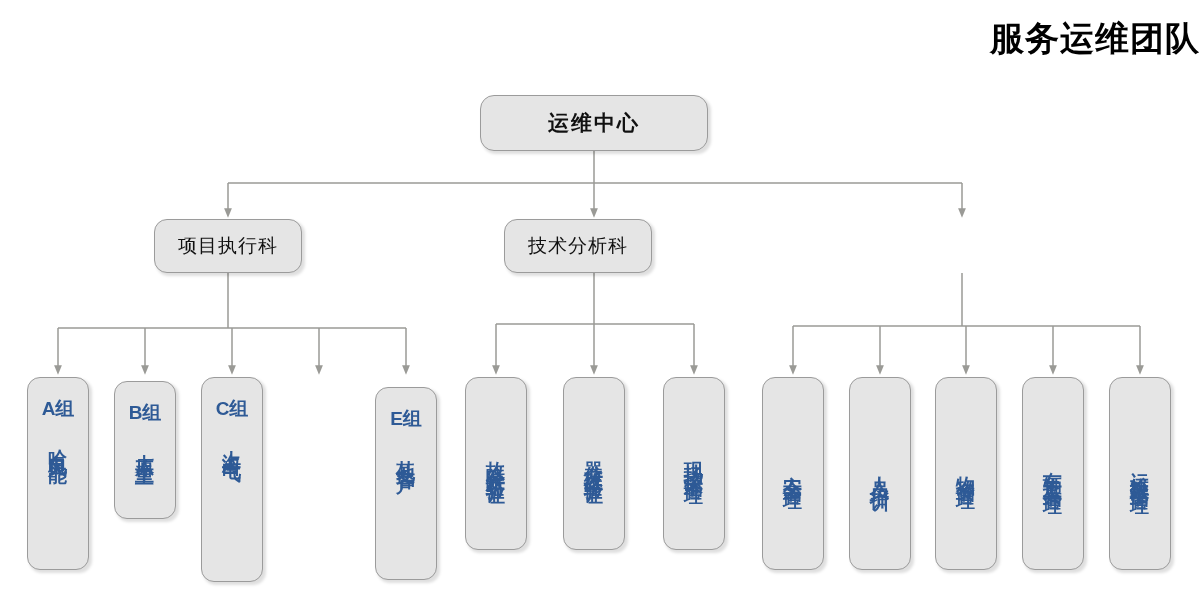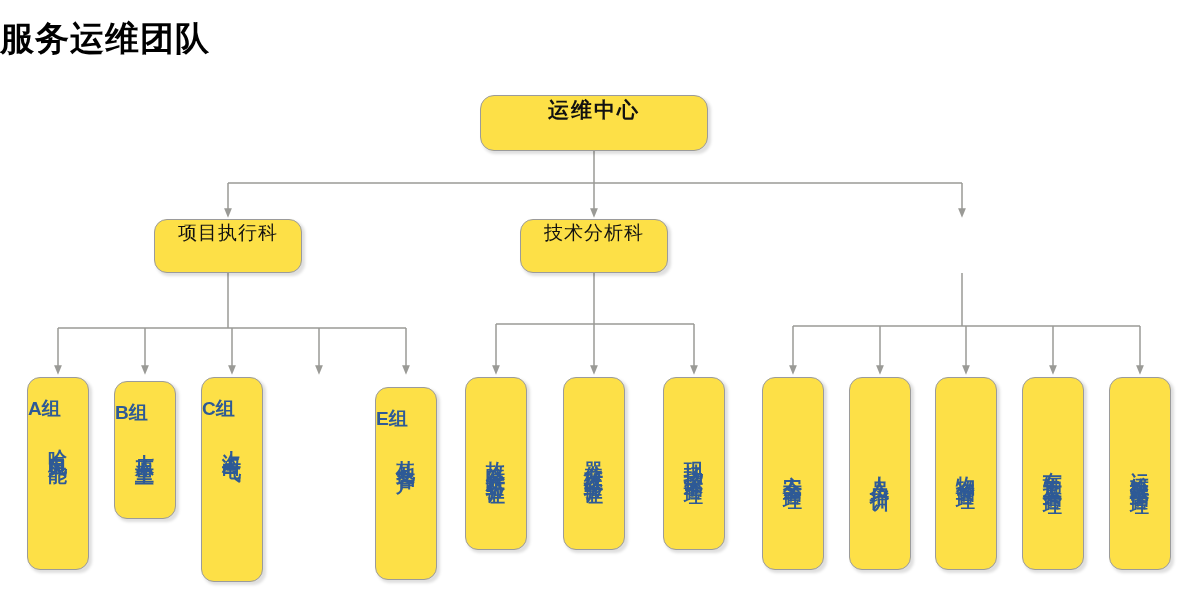--- a/index.html
+++ b/index.html
@@ -16,42 +16,43 @@
   #chart-root {
     position: relative;
     width: 1200px;
     height: 596px;
   }
   
   .chart-title {
     position: absolute;
     left: 0; top: 16px;
     width: 1200px;
-    text-align: left;
+    text-align: right;
     font-size: 34px;
     font-weight: bold;
     color: #000000;
     letter-spacing: 1px;
     line-height: 44px;
   }
   
   #connectors {
     position: absolute;
     left: 0; top: 0;
     width: 1200px; height: 596px;
     pointer-events: none;
   }
   
   .node {
     position: absolute;
-    background: #fde047;
+    background: #e5e5e5;
     border: 1.4px solid #9b9b9b;
     border-radius: 12px;
     box-shadow: 2.5px 2.5px 3px rgba(0,0,0,0.13);
     display: flex;
+    align-items: center;
     justify-content: center;
   }
   .node.root {
     left: 480px; top: 95px;
     width: 228px; height: 56px;
     border-radius: 14px;
   }
   .node.root .node-label {
     font-size: 21px;
     font-weight: bold;
@@ -153,21 +154,21 @@
     </g>
   </svg>
 
   <div class="node root">
     <span class="node-label">运维中心</span>
   </div>
 
   <div class="node dept" style="left:154px; top:219px;">
     <span class="node-label">项目执行科</span>
   </div>
-  <div class="node dept" style="left:520px; top:219px;">
+  <div class="node dept" style="left:504px; top:219px;">
     <span class="node-label">技术分析科</span>
   </div>
 
   <div class="node leaf" style="left:27px; top:377px; height:193px;">
     <span class="group-tag">A组</span>
     <span class="leaf-body top-aligned">
       <span class="vtext">哈电风能</span>
     </span>
   </div>
   <div class="node leaf" style="left:114px; top:381px; height:138px;">

